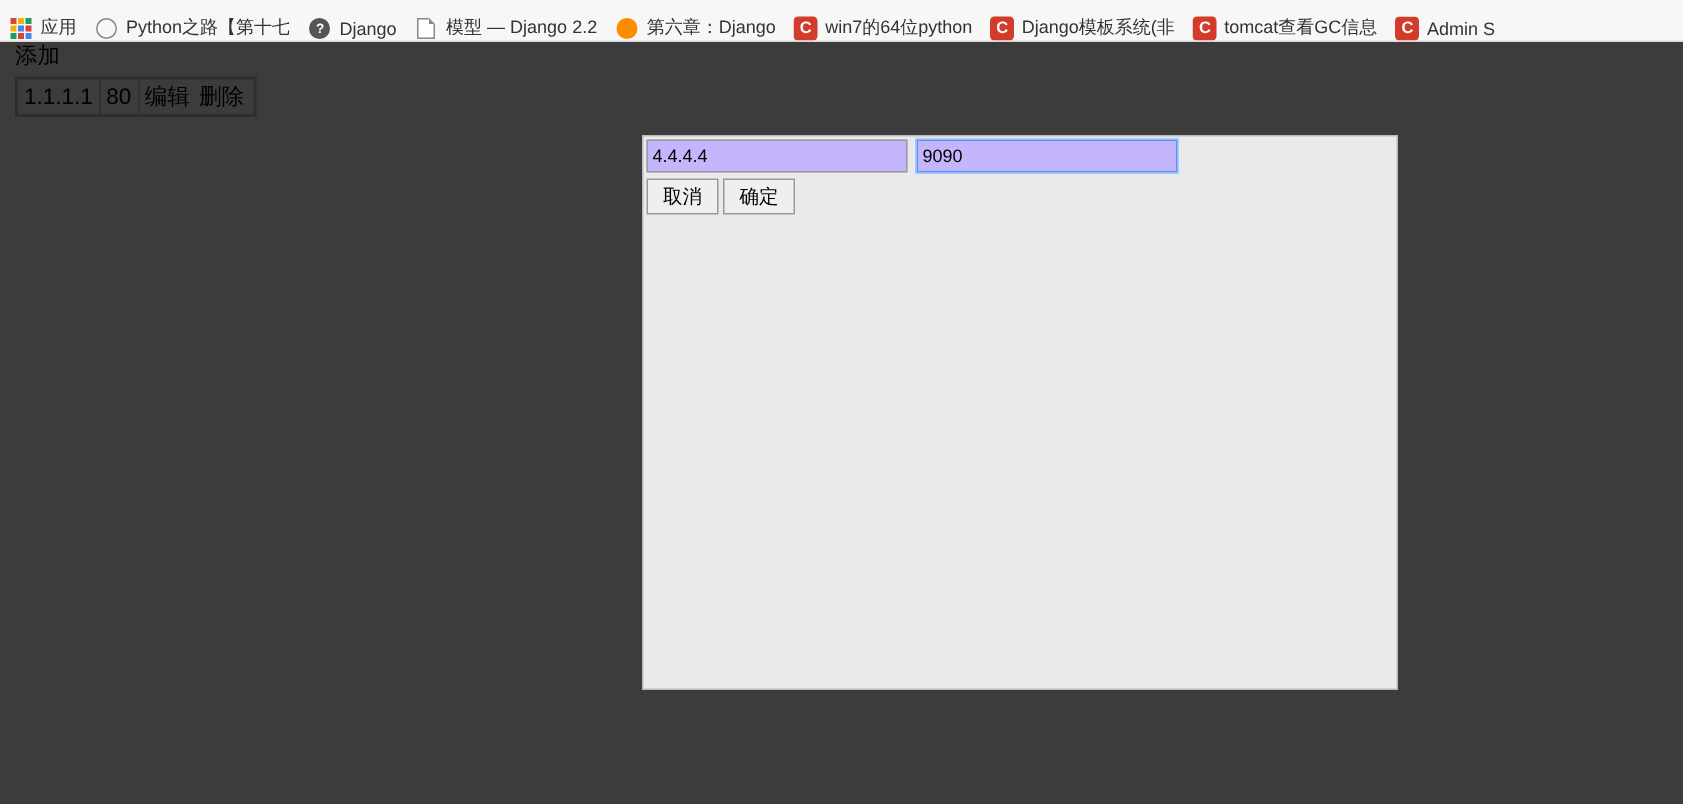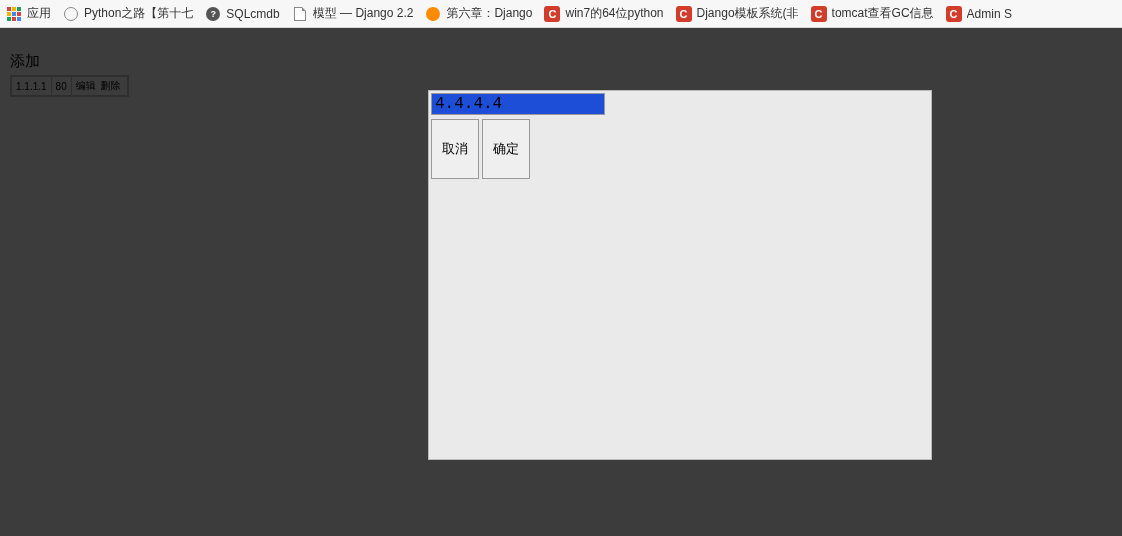--- a/index.html
+++ b/index.html
@@ -13,21 +13,21 @@
     position: relative;
   }
   
   .bookmark-bar {
     position: absolute;
     top: 0; left: 0; right: 0;
     height: 28px;
     background: #f7f7f7;
     border-bottom: 1px solid #d9d9d9;
     display: flex;
-    align-items: center;
+    align-items: flex-end;
     padding: 0 6px;
     gap: 12px;
     white-space: nowrap;
     overflow: hidden;
   }
   .bm-item {
     display: flex;
     align-items: center;
     gap: 5px;
     font-size: 12px;
@@ -106,37 +106,37 @@
   
   .overlay {
     position: absolute;
     top: 28px; left: 0; right: 0; bottom: 0;
     background: rgba(0,0,0,0.45);
   }
 
   
   .page-content {
     position: absolute;
-    top: 44px; left: 0;
+    top: 20px; left: 0;
     padding: 8px 10px;
     color: #000;
   }
   .add-link {
     font-size: 15px;
     margin-bottom: 4px;
   }
   table.data {
     border-collapse: collapse;
     border: 2px solid #555;
     background: transparent;
   }
   table.data td {
     border: 1px solid #555;
     padding: 2px 4px;
-    font-size: 10px;
+    font-size: 15px;
     color: #000;
   }
   table.data td.acts span { margin-right: 2px; }
 
   
   .modal {
     position: absolute;
     top: 90px;
     left: 428px;
     width: 504px;
@@ -144,40 +144,39 @@
     background: #eaeaea;
     border: 1px solid #bbb;
     padding: 2px;
   }
   .modal .row {
     display: flex;
     gap: 6px;
     padding: 0 0 2px 0;
   }
   .modal input[type=text] {
-    font-size: 16px;
+    font-size: 12px;
     padding: 1px 3px;
     border: 1px solid #999;
     height: 22px;
     width: 174px;
-    background: #1d4ed8;
-    font-family: Liberation Mono, monospace;
+    background: #c4b5fd;
   }
   .modal input.focused {
     border: 1px solid #4d90fe;
     outline: 1px solid #a8c7fa;
   }
   .modal .btns {
     padding-top: 2px;
     display: flex;
     gap: 3px;
   }
   .modal button {
     font-size: 13px;
-    padding: 20px 10px;
+    padding: 2px 10px;
     background: #efefef;
     border: 1px solid #999;
     cursor: pointer;
     font-family: inherit;
   }
 </style>
 </head>
 <body>
 
 <div class="bookmark-bar" id="bmbar">
@@ -200,21 +199,21 @@
     <div class="bm-item">
       <div class="bm-icon">
         <div class="snake-icon"></div>
       </div>
       <span class="lbl">Python之路【第十七</span>
     </div>
     <div class="bm-item">
       <div class="bm-icon">
         <div class="gray-circle">?</div>
       </div>
-      <span class="lbl">SQLcmdb</span>
+      <span class="lbl">Django</span>
     </div>
     <div class="bm-item">
       <div class="bm-icon">
         <div class="page-icon"></div>
       </div>
       <span class="lbl">模型 — Django 2.2</span>
     </div>
     <div class="bm-item">
       <div class="bm-icon">
         <div class="orange-icon"></div>
@@ -258,18 +257,19 @@
         </tr>
       </tbody>
   </table>
 </div>
 
 <div class="overlay"></div>
 
 <div class="modal">
   <div class="row">
     <input type="text" value="4.4.4.4" style="">
+    <input type="text" class="focused" value="9090" style="">
   </div>
   <div class="btns">
     <button>取消</button>
     <button>确定</button>
   </div>
 </div>
 
 </body></html>

